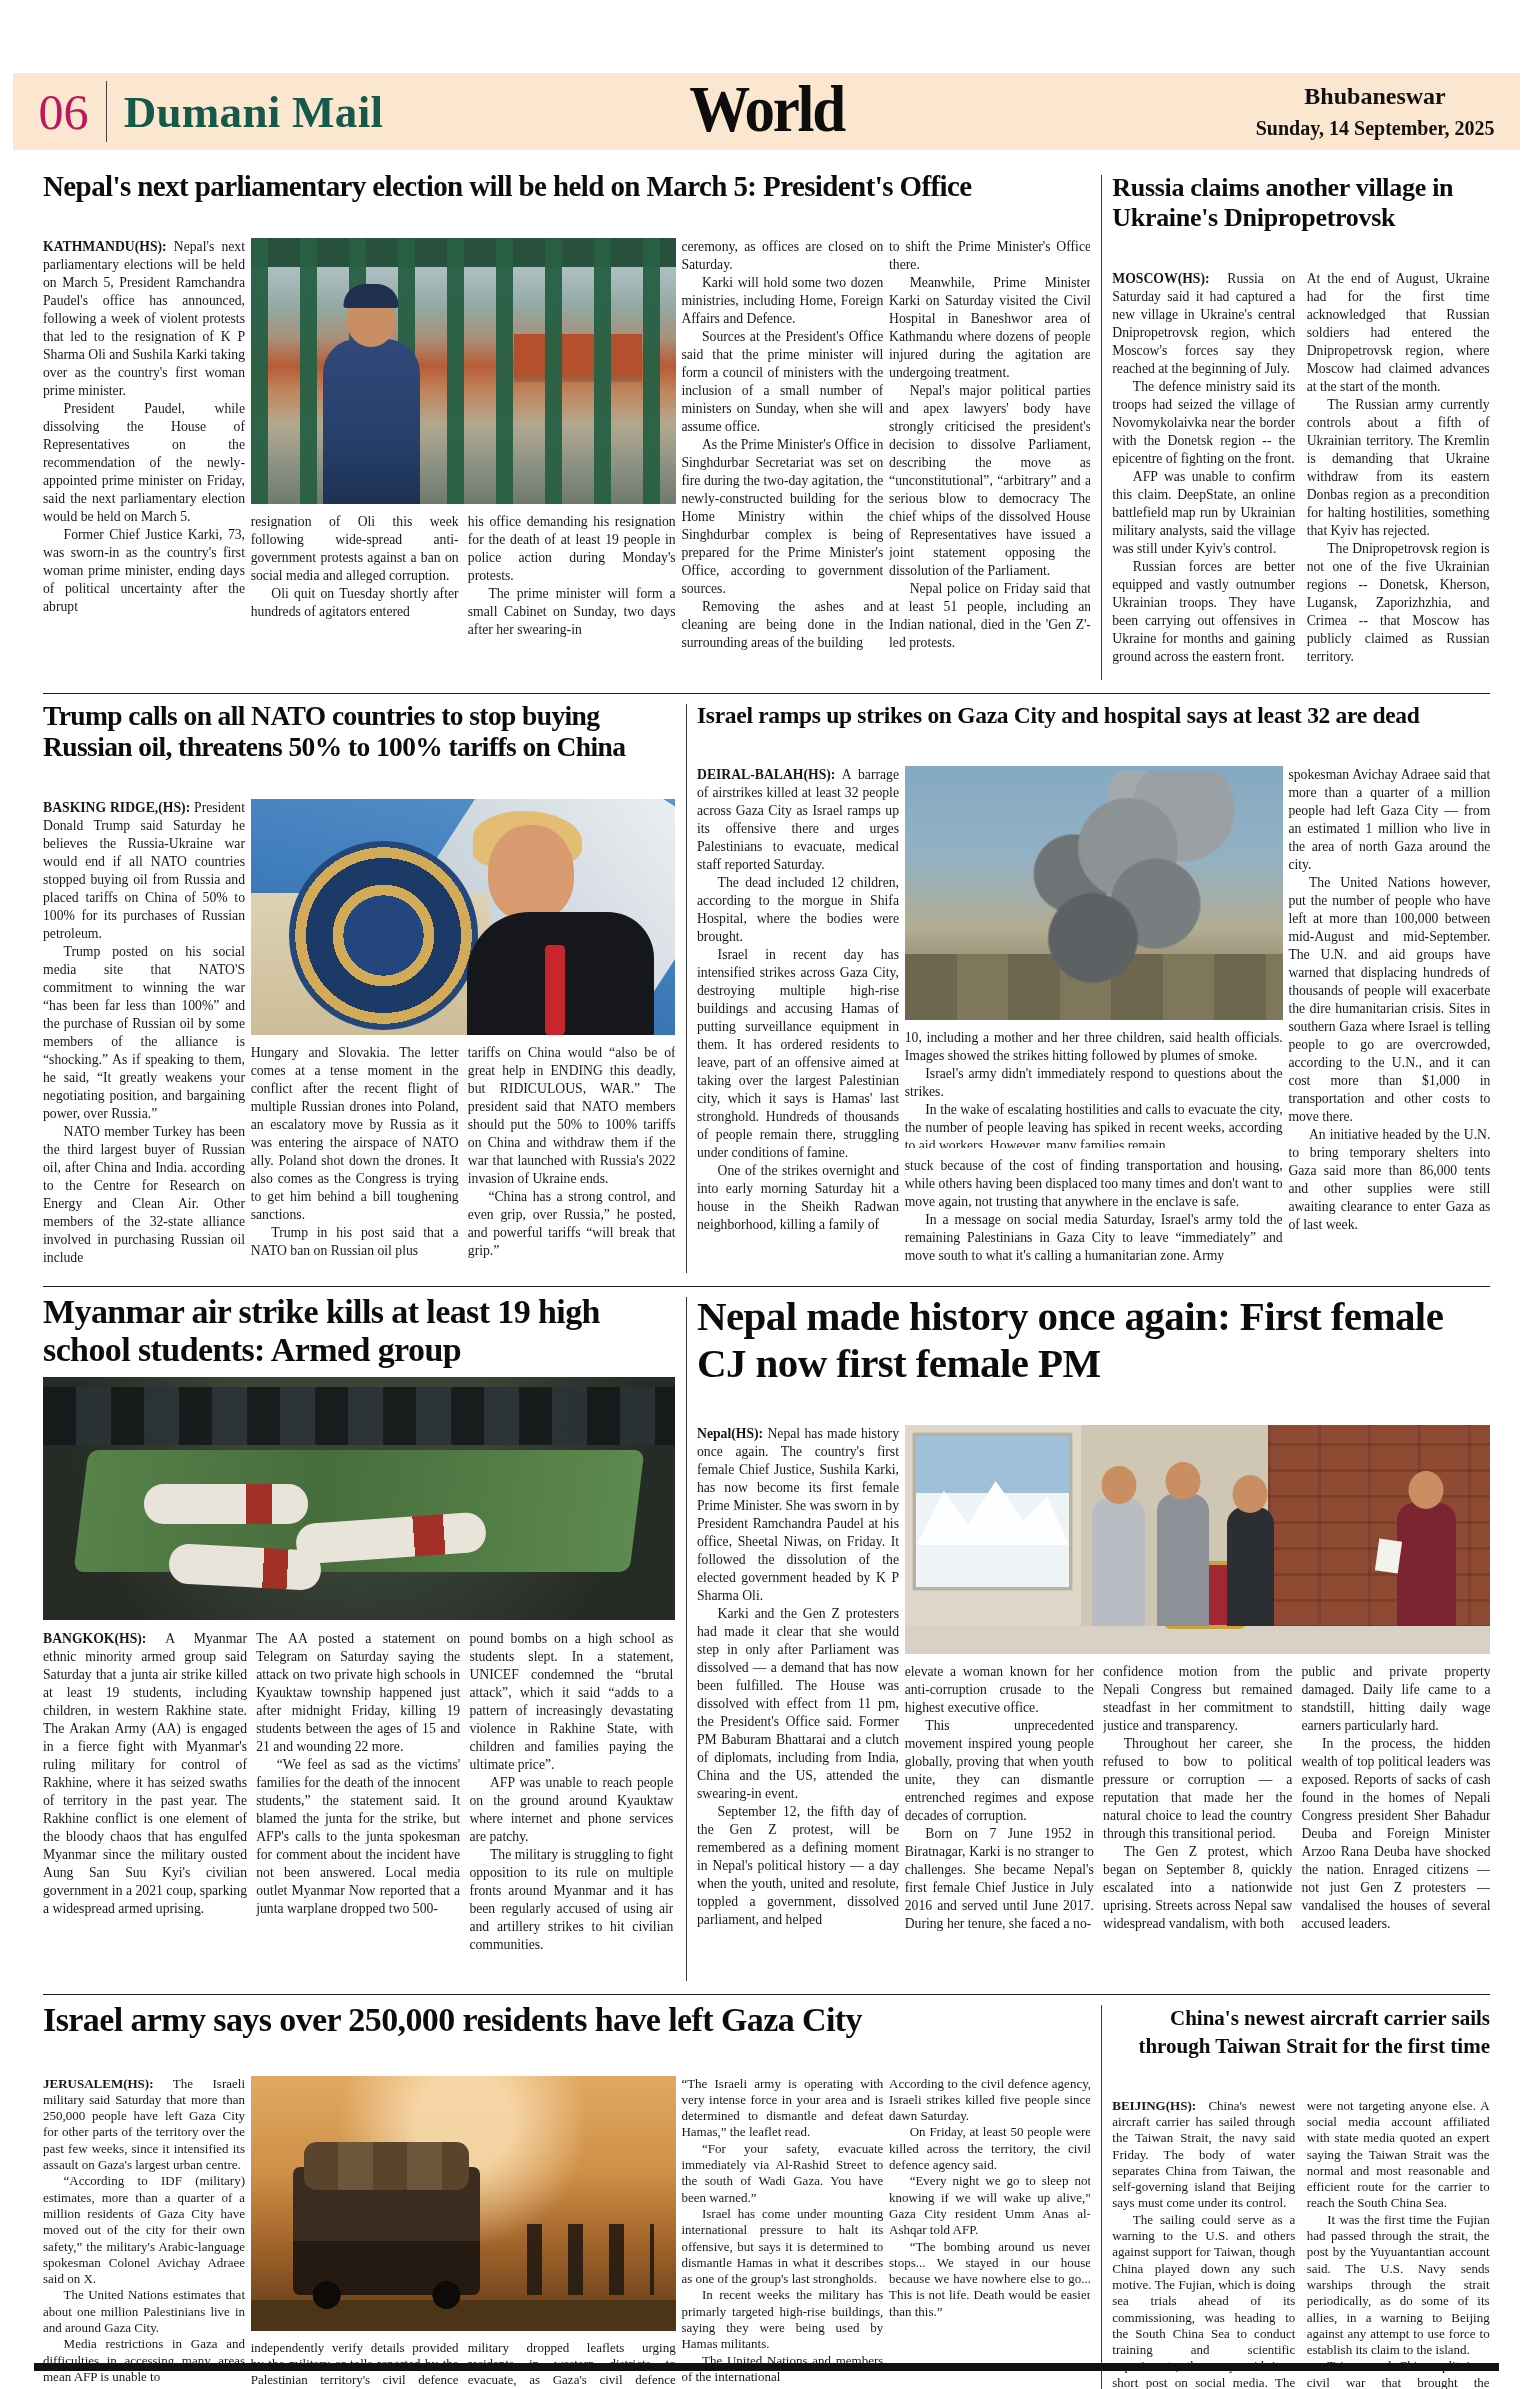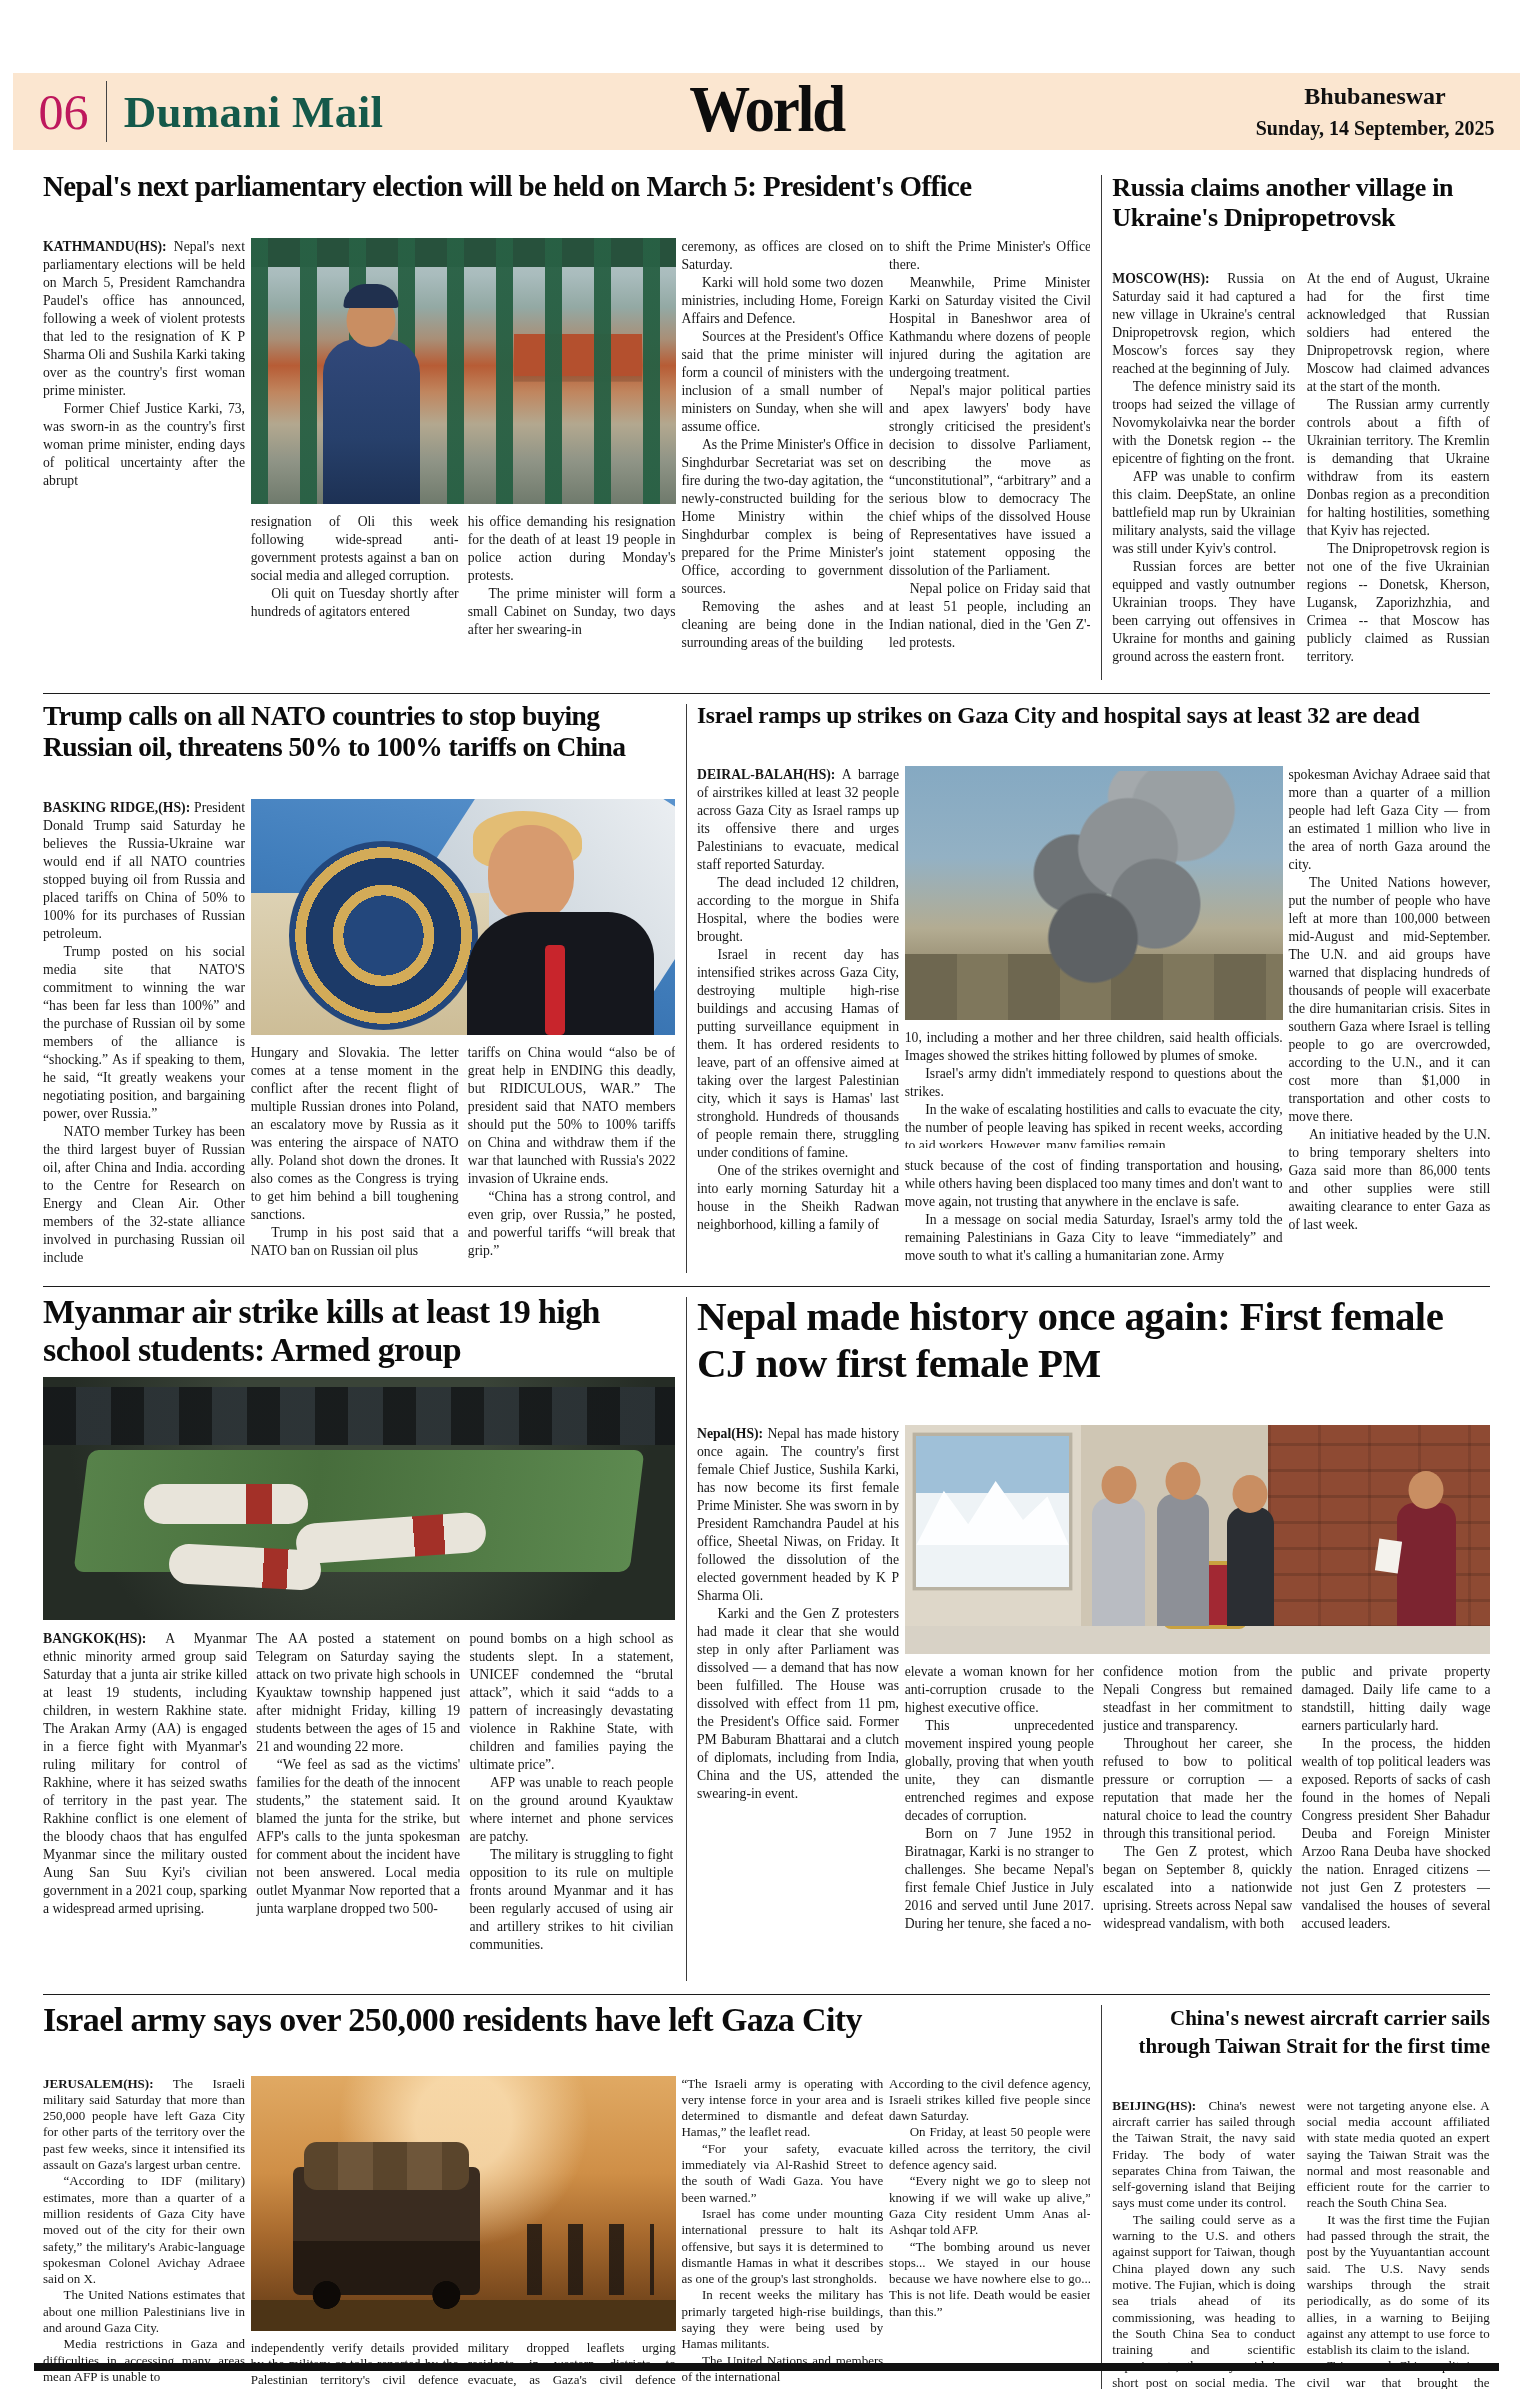--- a/index.html
+++ b/index.html
@@ -197,20 +197,21 @@
       <div class="mast-date">Sunday, 14 September, 2025</div>
     </span>
   </header>
 
   <section class="row row1">
     <article class="art-nepal">
       <h2 class="headline">Nepal's next parliamentary election will be held on March 5: President's Office</h2>
       <div class="body">
         <div class="col w352">
             <p><b>KATHMANDU(HS):</b> Nepal's next parliamentary elections will be held on March 5, President Ramchandra Paudel's office has announced, following a week of violent protests that led to the resignation of K P Sharma Oli and Sushila Karki taking over as the country's first woman prime minister.</p>
+            <p>President Paudel, while dissolving the House of Representatives on the recommendation of the newly-appointed prime minister on Friday, said the next parliamentary election would be held on March 5.</p>
             <p>Former Chief Justice Karki, 73, was sworn-in as the country's first woman prime minister, ending days of political uncertainty after the abrupt</p>
           </div>
         <div class="mid w742">
           <div class="photo ph-nepal">
             <div class="fence-beam"></div>
             <div class="gate-container"></div>
             <div class="fence-bars"></div>
             <div class="soldier-figure"></div>
           </div>
           <div class="subcols">
@@ -355,20 +356,21 @@
           </div>
       </div>
     </article>
     <div class="spacer"></div>
     <article class="art-nepalpm">
       <h2 class="headline">Nepal made history once again: First female CJ now first female PM</h2>
       <div class="body">
         <div class="col w352">
             <p><b>Nepal(HS):</b> Nepal has made history once again. The country's first female Chief Justice, Sushila Karki, has now become its first female Prime Minister. She was sworn in by President Ramchandra Paudel at his office, Sheetal Niwas, on Friday. It followed the dissolution of the elected government headed by K P Sharma Oli.</p>
             <p>Karki and the Gen Z protesters had made it clear that she would step in only after Parliament was dissolved — a demand that has now been fulfilled. The House was dissolved with effect from 11 pm, the President's Office said. Former PM Baburam Bhattarai and a clutch of diplomats, including from India, China and the US, attended the swearing-in event.</p>
+            <p>September 12, the fifth day of the Gen Z protest, will be remembered as a defining moment in Nepal's political history — a day when the youth, united and resolute, toppled a government, dissolved parliament, and helped</p>
           </div>
         <div class="mid w1024">
           <div class="photo ph-nepalpm">
             <div class="brick-wall"></div>
             <div class="mountain-photo"></div>
             <div class="pm-floor"></div>
             <div class="ornate-chair"></div>
             <div class="pm-fig fig-officer"></div>
             <div class="pm-fig fig-president"></div>
             <div class="pm-fig fig-aide"></div>

